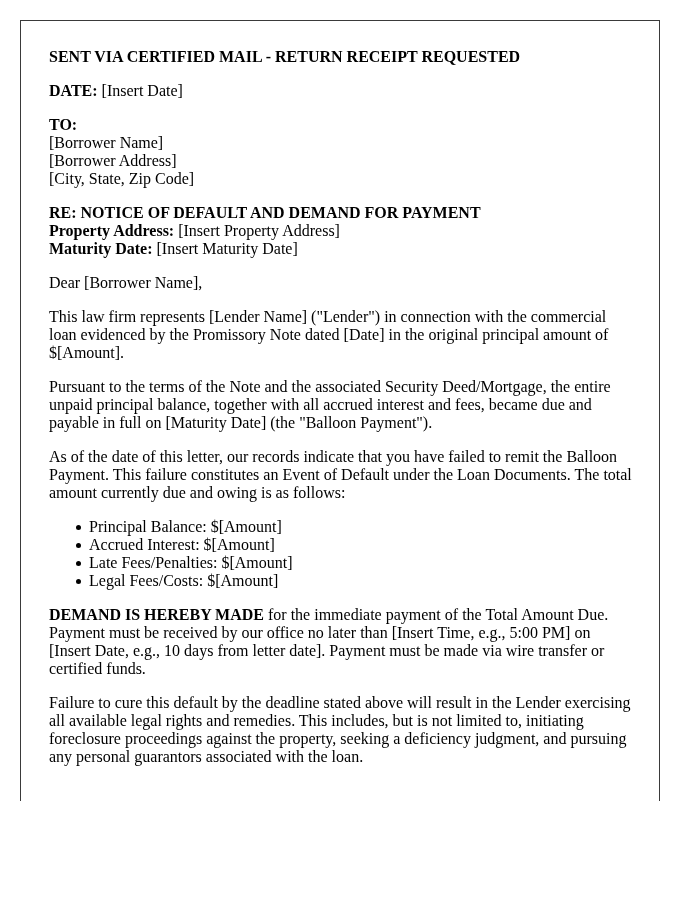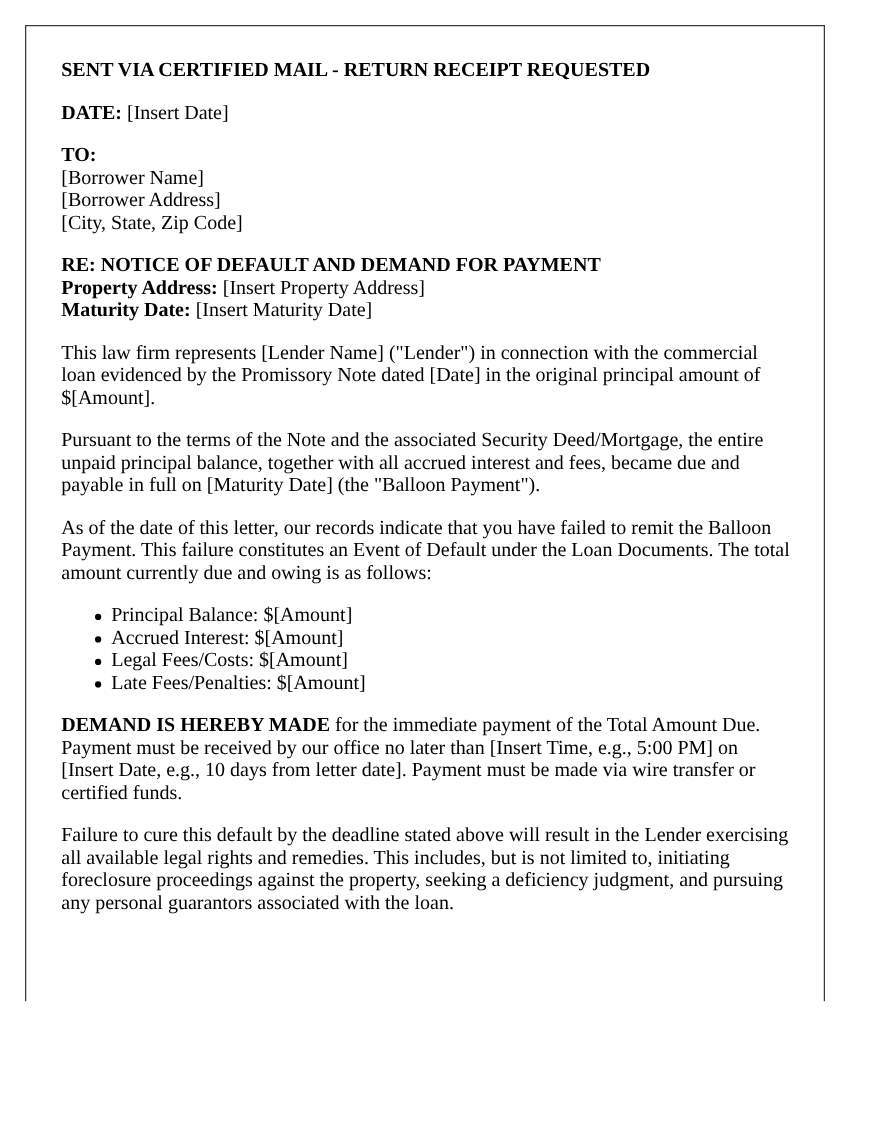--- a/index.html
+++ b/index.html
@@ -92,20 +92,23 @@
       <span class="line">[Borrower Address]</span>
       <span class="line">[City, State, Zip Code]</span>
     </div>
 
     <div class="block">
       <span class="line b">RE: NOTICE OF DEFAULT AND DEMAND FOR PAYMENT</span>
       <span class="line"><span class="b">Property Address:</span><span> [Insert Property Address]</span></span>
       <span class="line"><span class="b">Maturity Date:</span><span> [Insert Maturity Date]</span></span>
     </div>
 
+    <div class="block">
+      <span class="line">Dear [Borrower Name],</span>
+    </div>
 
     <div class="block">
       <span class="line">This law firm represents [Lender Name] ("Lender") in connection with the commercial</span>
       <span class="line">loan evidenced by the Promissory Note dated [Date] in the original principal amount of</span>
       <span class="line">$[Amount].</span>
     </div>
 
     <div class="block">
       <span class="line">Pursuant to the terms of the Note and the associated Security Deed/Mortgage, the entire</span>
       <span class="line">unpaid principal balance, together with all accrued interest and fees, became due and</span>
@@ -114,22 +117,22 @@
 
     <div class="block">
       <span class="line">As of the date of this letter, our records indicate that you have failed to remit the Balloon</span>
       <span class="line">Payment. This failure constitutes an Event of Default under the Loan Documents. The total</span>
       <span class="line">amount currently due and owing is as follows:</span>
     </div>
 
     <ul class="amounts">
       <li><span class="bullet"></span><span>Principal Balance: $[Amount]</span></li>
       <li><span class="bullet"></span><span>Accrued Interest: $[Amount]</span></li>
+      <li><span class="bullet"></span><span>Late Fees/Penalties: $[Amount]</span></li>
       <li><span class="bullet"></span><span>Legal Fees/Costs: $[Amount]</span></li>
-      <li><span class="bullet"></span><span>Late Fees/Penalties: $[Amount]</span></li>
     </ul>
 
     <div class="block">
       <span class="line"><span class="b">DEMAND IS HEREBY MADE</span><span> for the immediate payment of the Total Amount Due.</span></span>
       <span class="line">Payment must be received by our office no later than [Insert Time, e.g., 5:00 PM] on</span>
       <span class="line">[Insert Date, e.g., 10 days from letter date]. Payment must be made via wire transfer or</span>
       <span class="line">certified funds.</span>
     </div>
 
     <div class="block">

